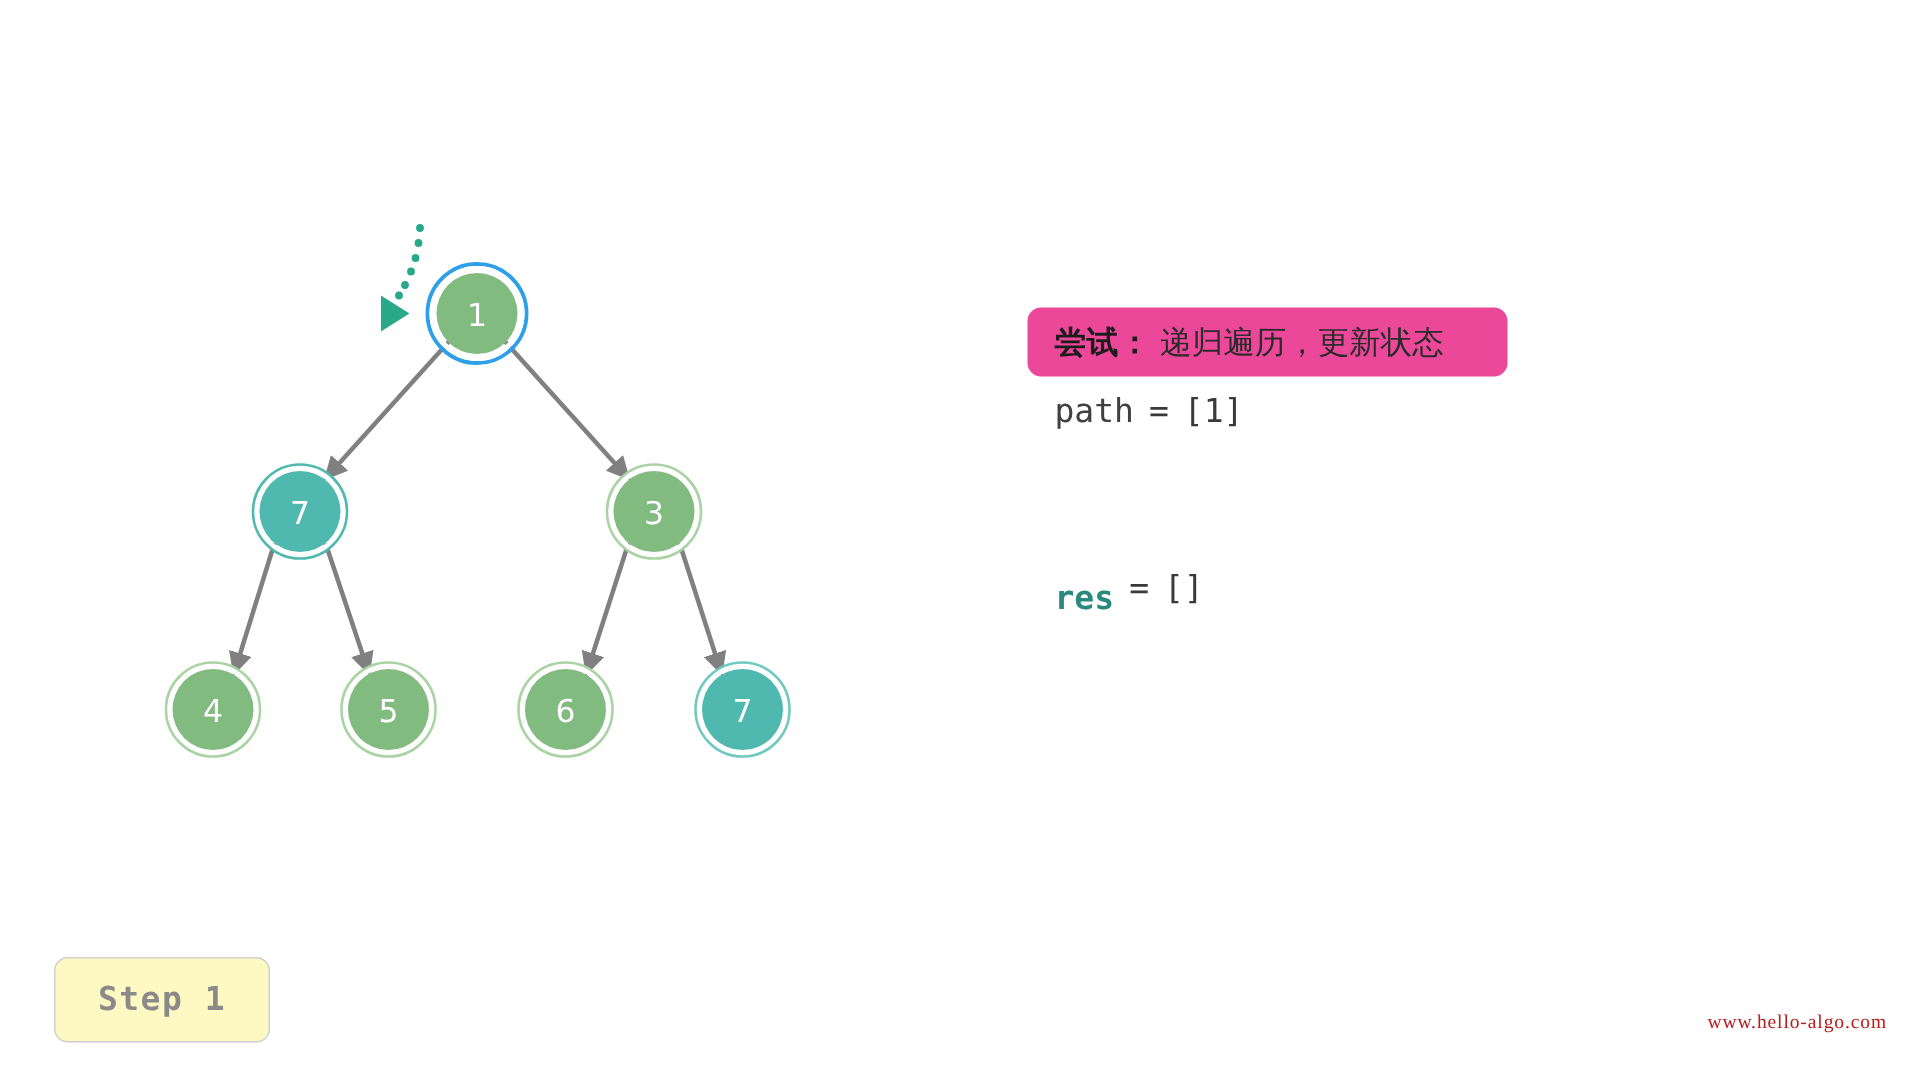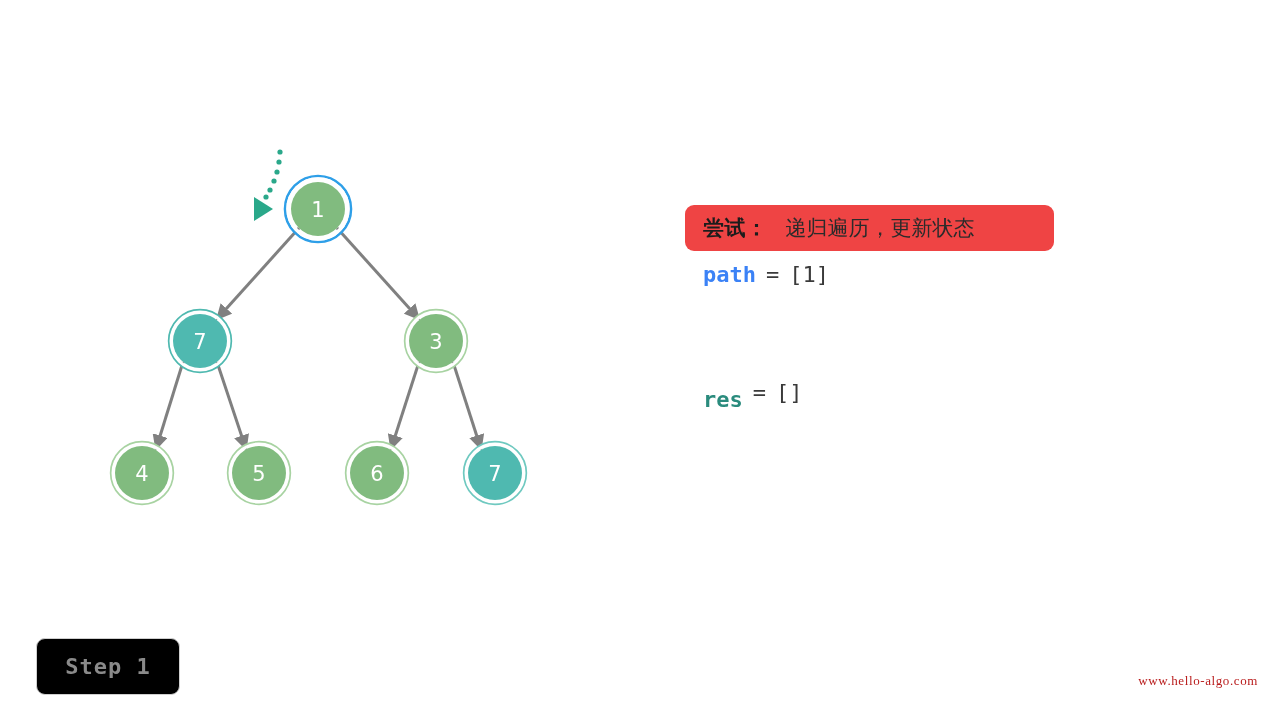--- a/index.html
+++ b/index.html
@@ -54,63 +54,63 @@
     display: flex;
     align-items: center;
     padding: 0 18px;
     box-sizing: border-box;
     font-size: 21px;
     color: #2b2b2b;
     white-space: nowrap;
     border-radius: 9px;
   }
   .desc-row.highlight {
-    background: #ef4444;
-    width: 369px;
+    background: #ec4899;
+    width: 320px;
   }
   .desc-key {
     font-weight: bold;
     color: #1c1c1c;
     letter-spacing: 0.5px;
   }
   .desc-val {
     font-weight: normal;
     color: #2b2b2b;
-    margin-left: 18px;
+    margin-left: 6px;
   }
 
   .code-row {
     height: 46px;
     display: flex;
     align-items: center;
     padding: 0 18px;
     box-sizing: border-box;
     font-family: "DejaVu Sans Mono", "Liberation Mono", monospace;
     font-size: 22px;
     white-space: pre;
   }
   .code-row.spacer {
     height: 72px;
   }
-  .var-path { color: #3b82f6; font-weight: bold; }
+  .var-path { color: #404040; font-weight: normal; }
   .var-res  { color: #2a8b7d; font-weight: bold; margin-top: 15px; }
   .code-op  { color: #3a3a3a; font-weight: normal; margin: 0 10px; }
   .code-val { color: #3a3a3a; font-weight: normal; }
 
   
   #step-badge {
     position: absolute;
     left: 36px;
     top: 638px;
     width: 144px;
     height: 57px;
     box-sizing: border-box;
     border: 1px solid #cfcfcf;
     border-radius: 9px;
-    background: #000000;
+    background: #fef9c3;
     display: flex;
     align-items: center;
     justify-content: center;
     font-family: "DejaVu Sans Mono", "Liberation Mono", monospace;
     font-size: 22px;
     font-weight: bold;
     color: #8a8a8a;
     letter-spacing: 1px;
   }
 

